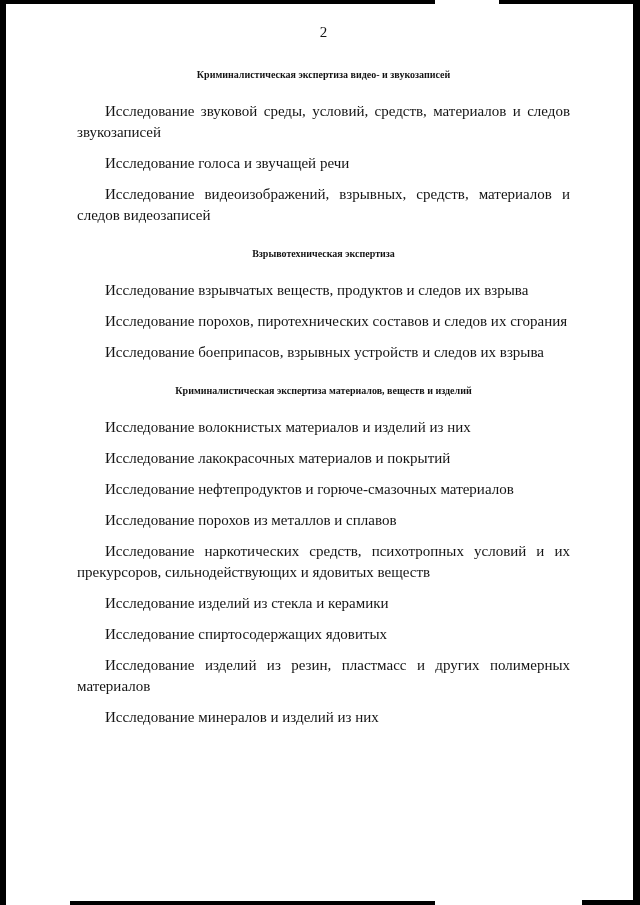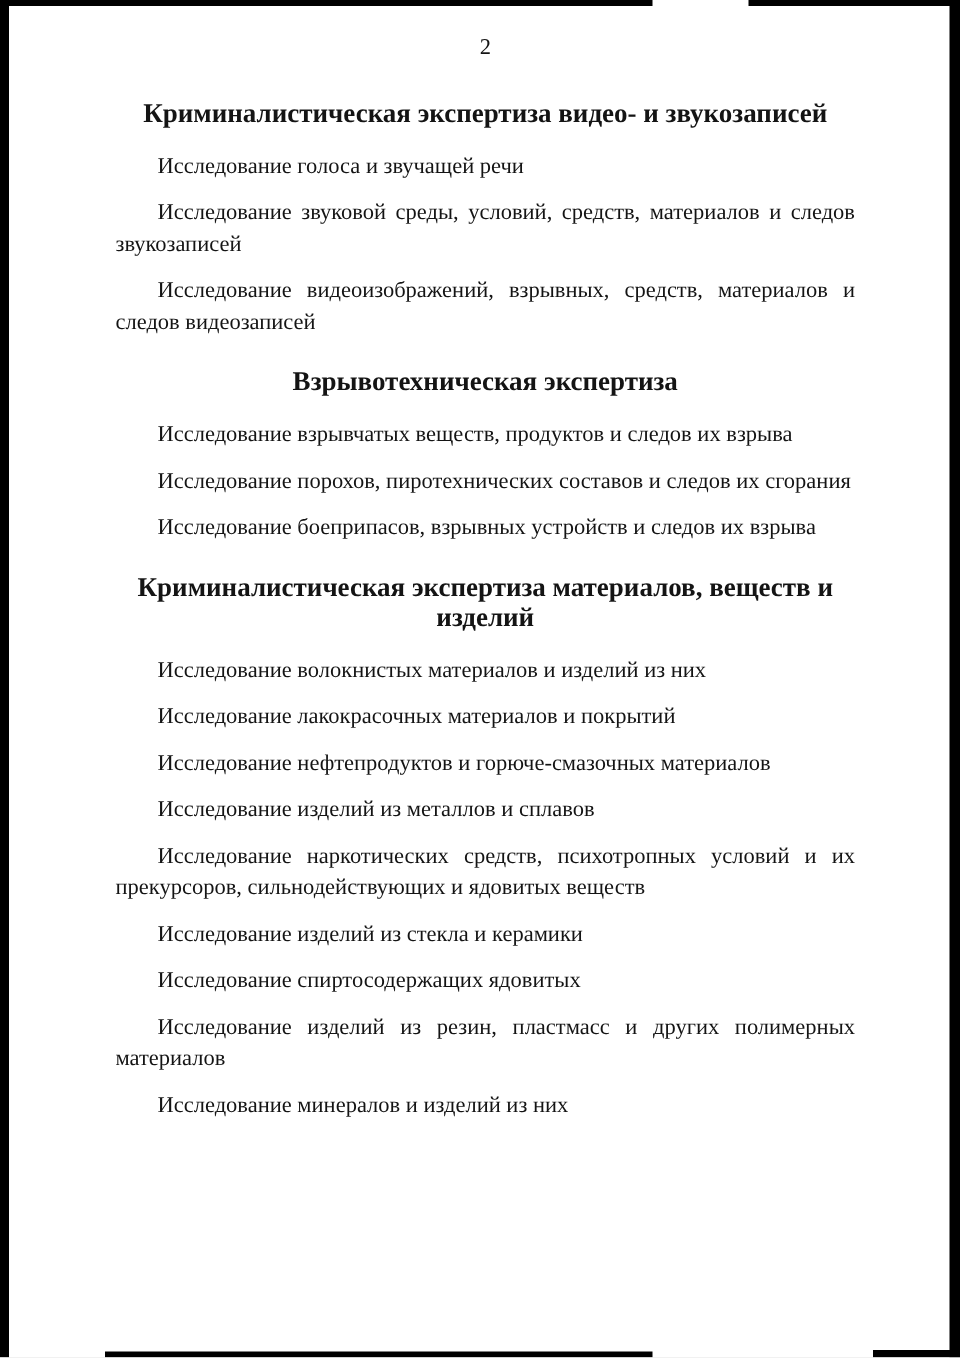--- a/index.html
+++ b/index.html
@@ -26,21 +26,21 @@
     .content {
       padding: 22px 70px 0 77px;
       font-size: 15px;
       line-height: 21px;
     }
     .page-number {
       text-align: center;
       margin: 0 0 22px 0;
     }
     .heading {
-      font-size: 18px;
+      font-size: 10px;
       font-weight: bold;
       text-align: center;
       line-height: 20px;
       margin: 18px 0 16px 0;
     }
     .para {
       margin: 0 0 10px 0;
       text-indent: 28px;
       text-align: justify;
     }
@@ -55,39 +55,39 @@
   <div class="edge edge-top-a"></div>
   <div class="edge edge-top-b"></div>
   <div class="edge edge-bottom-a"></div>
   <div class="edge edge-bottom-b"></div>
 
   <div class="content">
     <div class="page-number">2</div>
 
     <section>
       <h2 class="heading">Криминалистическая экспертиза видео- и звукозаписей</h2>
+      <p class="para">Исследование звуковой среды, условий, средств, материалов и следов звукозаписей</p>
       <p class="para">Исследование голоса и звучащей речи</p>
-      <p class="para">Исследование звуковой среды, условий, средств, материалов и следов звукозаписей</p>
       <p class="para">Исследование видеоизображений, взрывных, средств, материалов и следов видеозаписей</p>
     </section>
 
 
     <section>
       <h2 class="heading">Взрывотехническая экспертиза</h2>
       <p class="para">Исследование взрывчатых веществ, продуктов и следов их взрыва</p>
       <p class="para">Исследование порохов, пиротехнических составов и следов их сгорания</p>
       <p class="para">Исследование боеприпасов, взрывных устройств и следов их взрыва</p>
     </section>
 
     <section>
       <h2 class="heading">Криминалистическая экспертиза материалов, веществ и изделий</h2>
       <p class="para">Исследование волокнистых материалов и изделий из них</p>
       <p class="para">Исследование лакокрасочных материалов и покрытий</p>
       <p class="para">Исследование нефтепродуктов и горюче-смазочных материалов</p>
-      <p class="para">Исследование изделий из металлов и сплавов</p>
+      <p class="para">Исследование порохов из металлов и сплавов</p>
       <p class="para">Исследование наркотических средств, психотропных условий и их прекурсоров, сильнодействующих и ядовитых веществ</p>
       <p class="para">Исследование изделий из стекла и керамики</p>
       <p class="para">Исследование спиртосодержащих ядовитых</p>
       <p class="para">Исследование изделий из резин, пластмасс и других полимерных материалов</p>
       <p class="para">Исследование минералов и изделий из них</p>
     </section>
   </div>
 </div>
 
 </body></html>

